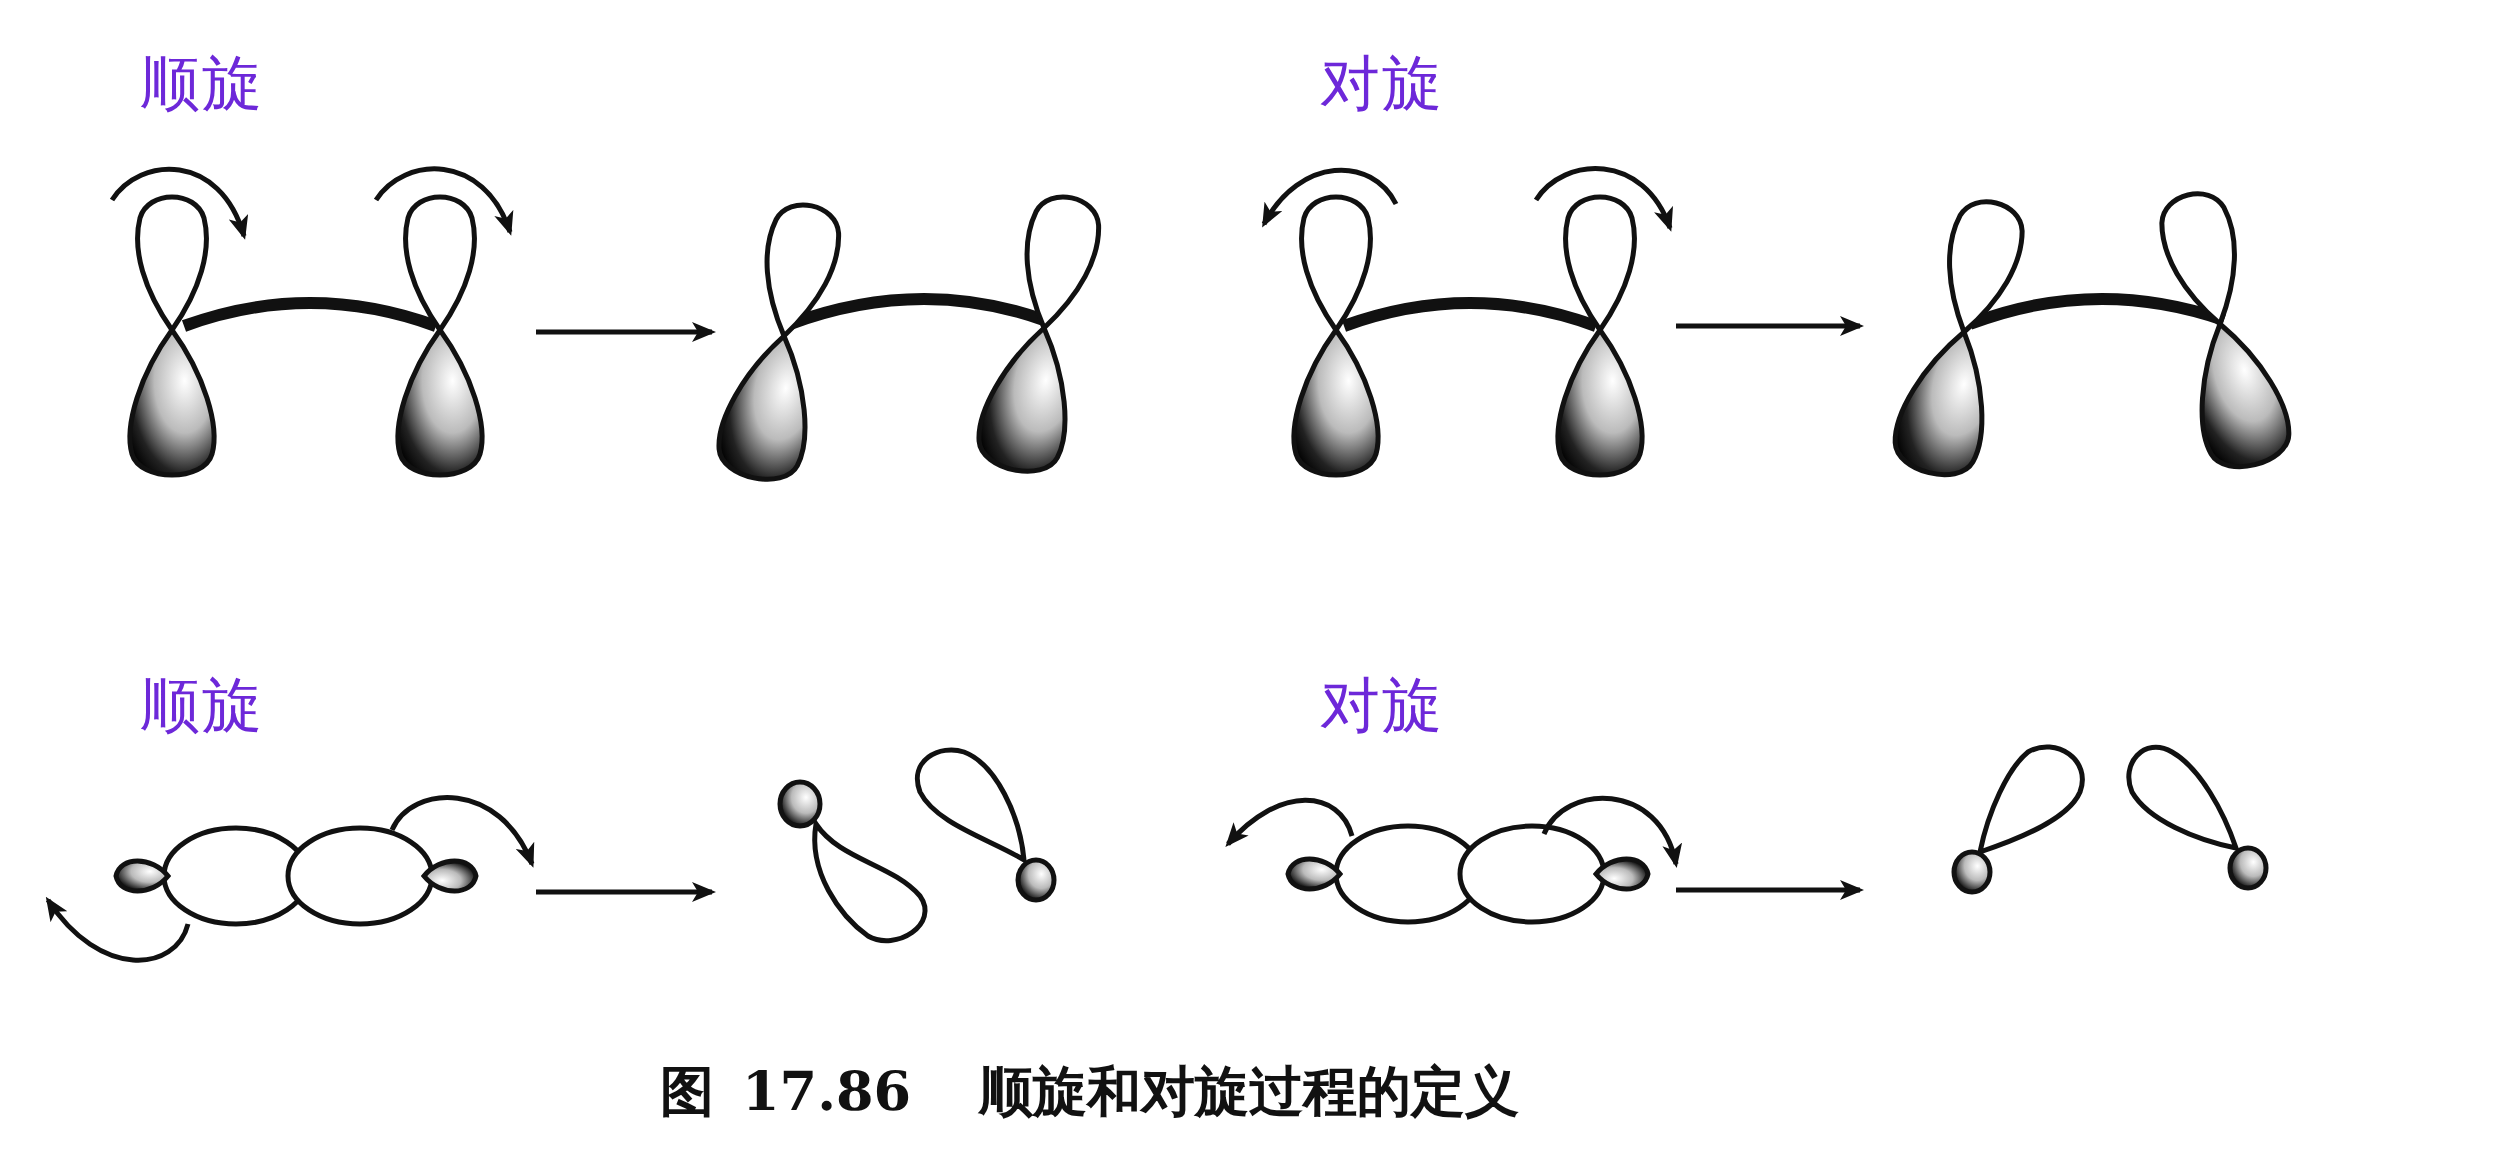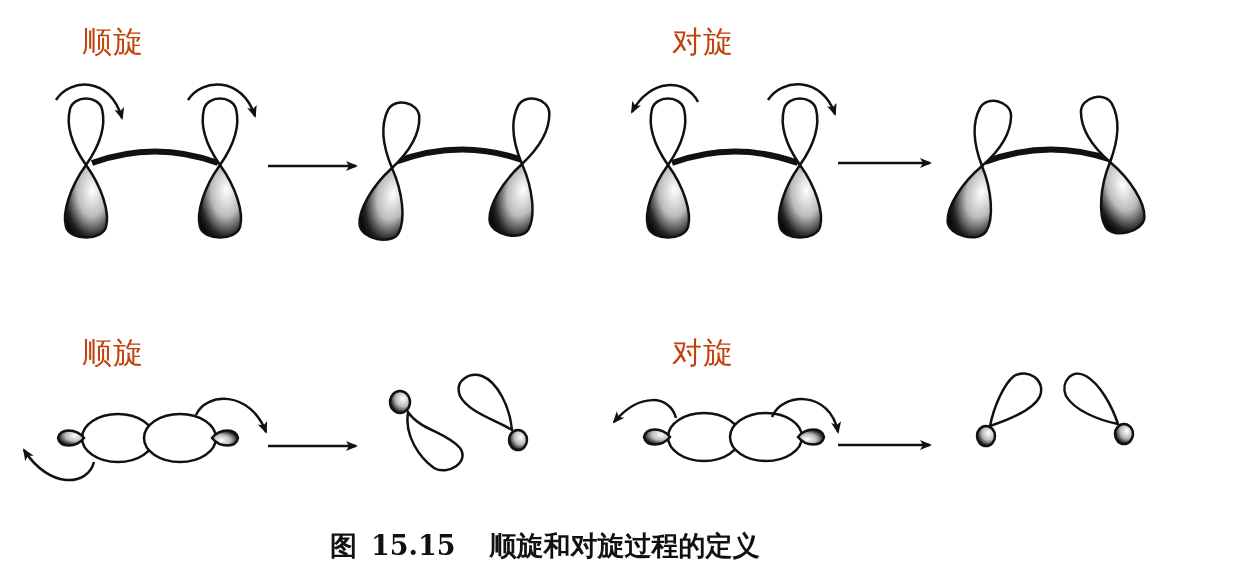--- a/index.html
+++ b/index.html
@@ -1,18 +1,18 @@
 <!DOCTYPE html>
 <html><head>
 <meta charset="utf-8">
 <style>
   html, body { margin: 0; padding: 0; background: #ffffff; }
   body { width: 1247px; height: 587px; position: relative; overflow: hidden;
          font-family: "DejaVu Sans", sans-serif; color: #111; }
-  .label { position: absolute; font-size: 30px; letter-spacing: 1px; color: #c2410c; margin-left: 12px; }
+  .label { position: absolute; font-size: 30px; letter-spacing: 1px; color: #6d28d9; }
   svg.art { position: absolute; left: 0; top: 0; }
   .caption { position: absolute; left: 330px; top: 528px; font-size: 27px;
              font-family: "DejaVu Serif", serif; font-weight: bold; color: #111; white-space: pre; }
   .caption .num { margin-left: 14px; margin-right: 34px; }
 </style>
 </head>
 <body>
 
 <div class="label" style="left:70px;top:22px;">顺旋</div>
 <div class="label" style="left:660px;top:22px;">对旋</div>
@@ -95,13 +95,13 @@
   </g>
   <line x1="838" y1="445" x2="930" y2="445" stroke="#111" stroke-width="2.5" marker-end="url(#ah)"></line>
   <g>
     <path d="M990,426 C994,406 1004,384 1014,376 C1028,368 1046,380 1040,396 C1034,410 1008,420 990,426 Z" fill="#fff" stroke="#111" stroke-width="2.5"></path>
     <ellipse cx="986" cy="436" rx="9" ry="10" fill="url(#shade)" stroke="#111" stroke-width="2.5"></ellipse>
     <path d="M1118,424 C1112,406 1100,384 1086,376 C1072,368 1060,382 1066,396 C1074,410 1098,420 1118,424 Z" fill="#fff" stroke="#111" stroke-width="2.5"></path>
     <ellipse cx="1124" cy="434" rx="9" ry="10" fill="url(#shade)" stroke="#111" stroke-width="2.5"></ellipse>
   </g>
 </svg>
 
-<div class="caption"><span>图</span><span class="num">15.15</span><span>顺旋和对旋过程的定义</span></div>
+<div class="caption"><span>图</span><span class="num">17.86</span><span>顺旋和对旋过程的定义</span></div>
 
 </body></html>

